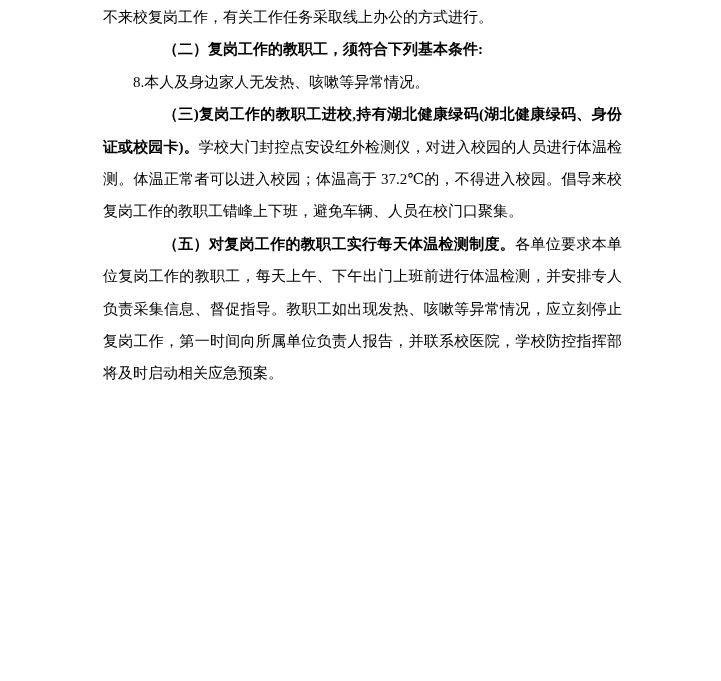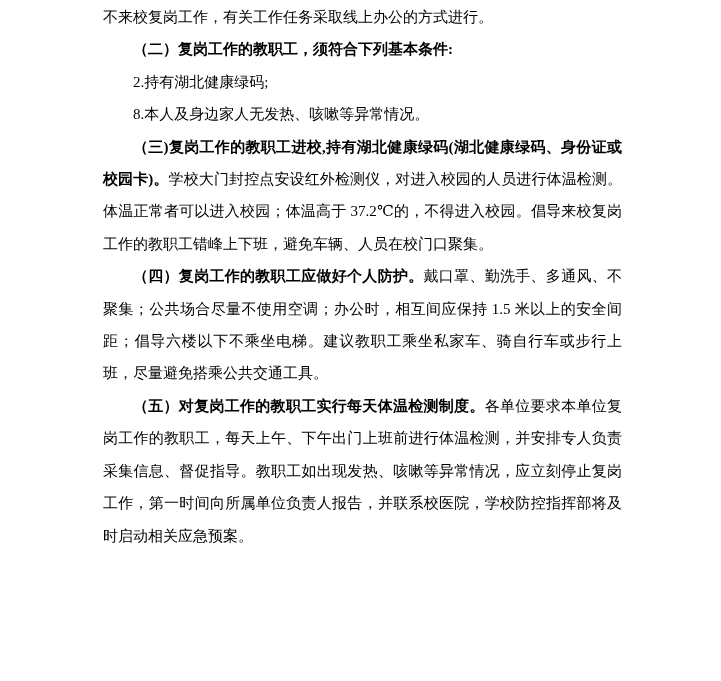--- a/index.html
+++ b/index.html
@@ -26,35 +26,34 @@
   .para {
     margin: 0;
     padding: 0;
     text-indent: 0;
   }
   .indent {
     text-indent: 2em;
   }
   .bold {
     font-weight: bold;
+    margin-left: 30px;
   }
 </style>
 </head>
 <body>
 
 <div class="page">
 
   <p class="para">不来校复岗工作，有关工作任务采取线上办公的方式进行。</p>
 
   <p class="para indent bold">（二）复岗工作的教职工，须符合下列基本条件:</p>
 
 
-  <p class="para indent">2.持有湖北健康绿码;</p>
 
   <p class="para indent">8.本人及身边家人无发热、咳嗽等异常情况。</p>
 
   <p class="para indent"><span class="bold">（三)复岗工作的教职工进校,持有湖北健康绿码(湖北健康绿码、身份证或校园卡)。</span><span>学校大门封控点安设红外检测仪，对进入校园的人员进行体温检测。体温正常者可以进入校园；体温高于 37.2℃的，不得进入校园。倡导来校复岗工作的教职工错峰上下班，避免车辆、人员在校门口聚集。</span></p>
 
-  <p class="para indent"><span class="bold">（四）复岗工作的教职工应做好个人防护。</span><span>戴口罩、勤洗手、多通风、不聚集；公共场合尽量不使用空调；办公时，相互间应保持 1.5 米以上的安全间距；倡导六楼以下不乘坐电梯。建议教职工乘坐私家车、骑自行车或步行上班，尽量避免搭乘公共交通工具。</span></p>
 
   <p class="para indent"><span class="bold">（五）对复岗工作的教职工实行每天体温检测制度。</span><span>各单位要求本单位复岗工作的教职工，每天上午、下午出门上班前进行体温检测，并安排专人负责采集信息、督促指导。教职工如出现发热、咳嗽等异常情况，应立刻停止复岗工作，第一时间向所属单位负责人报告，并联系校医院，学校防控指挥部将及时启动相关应急预案。</span></p>
 
 </div>
 
 </body></html>

